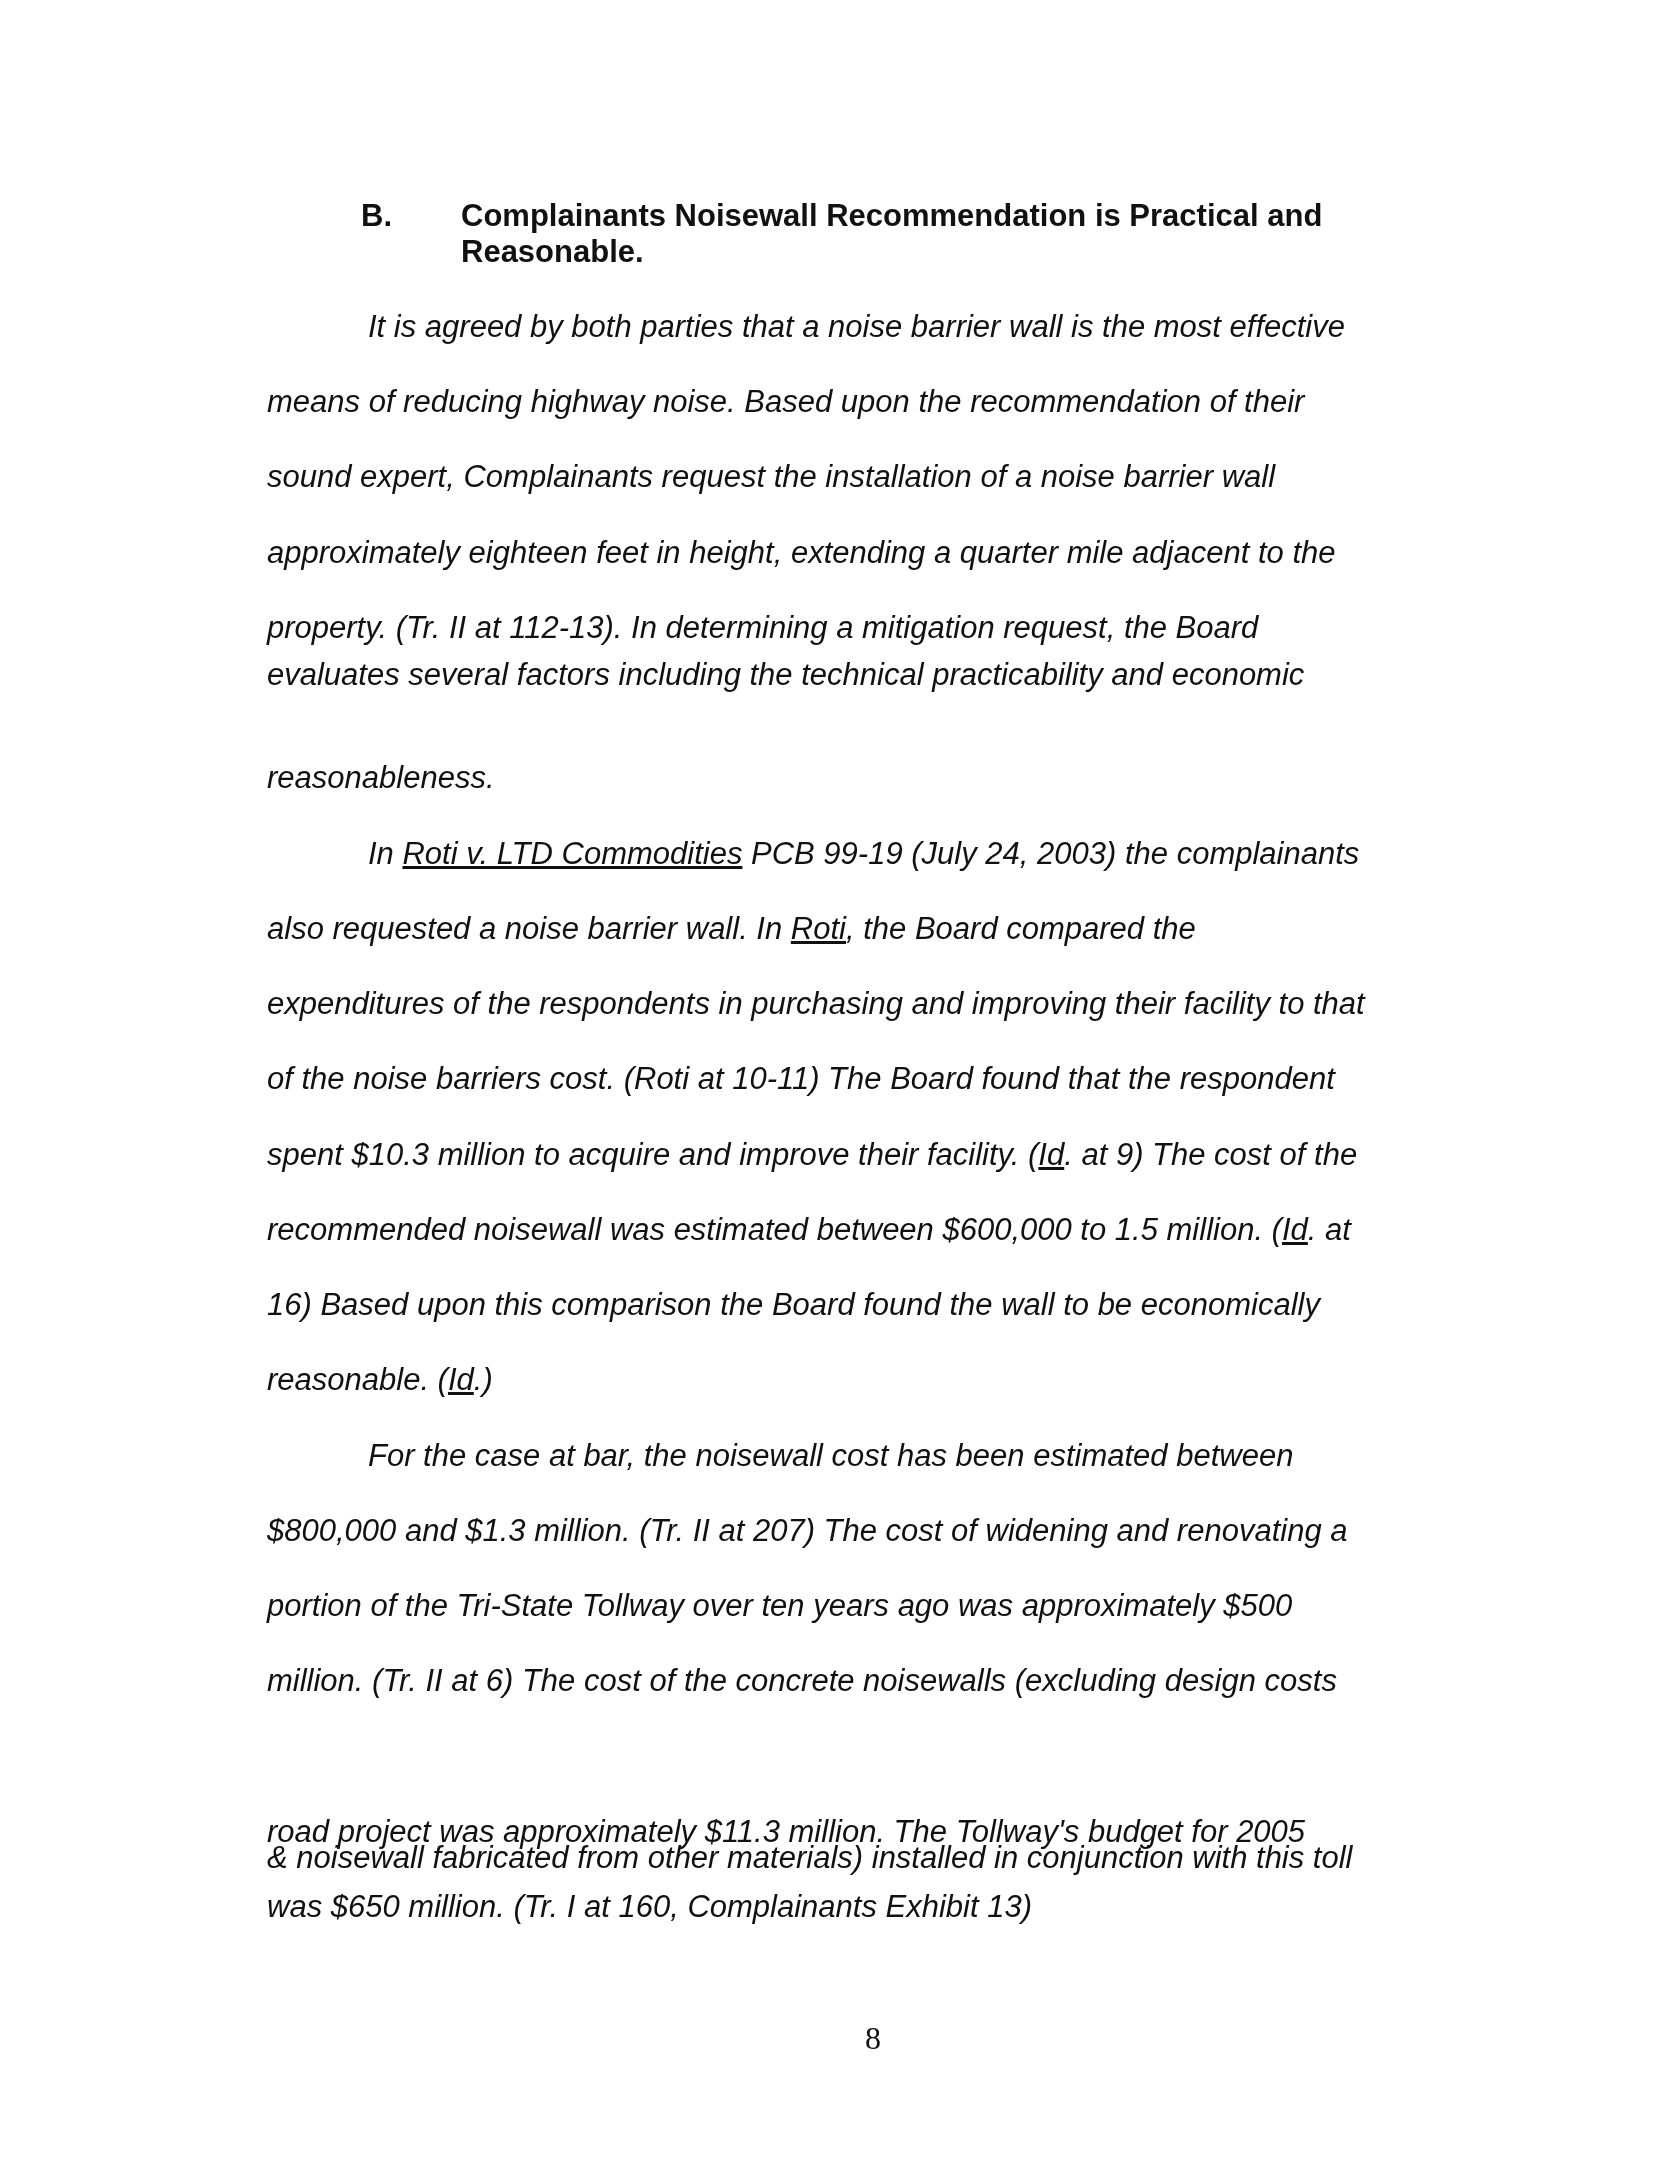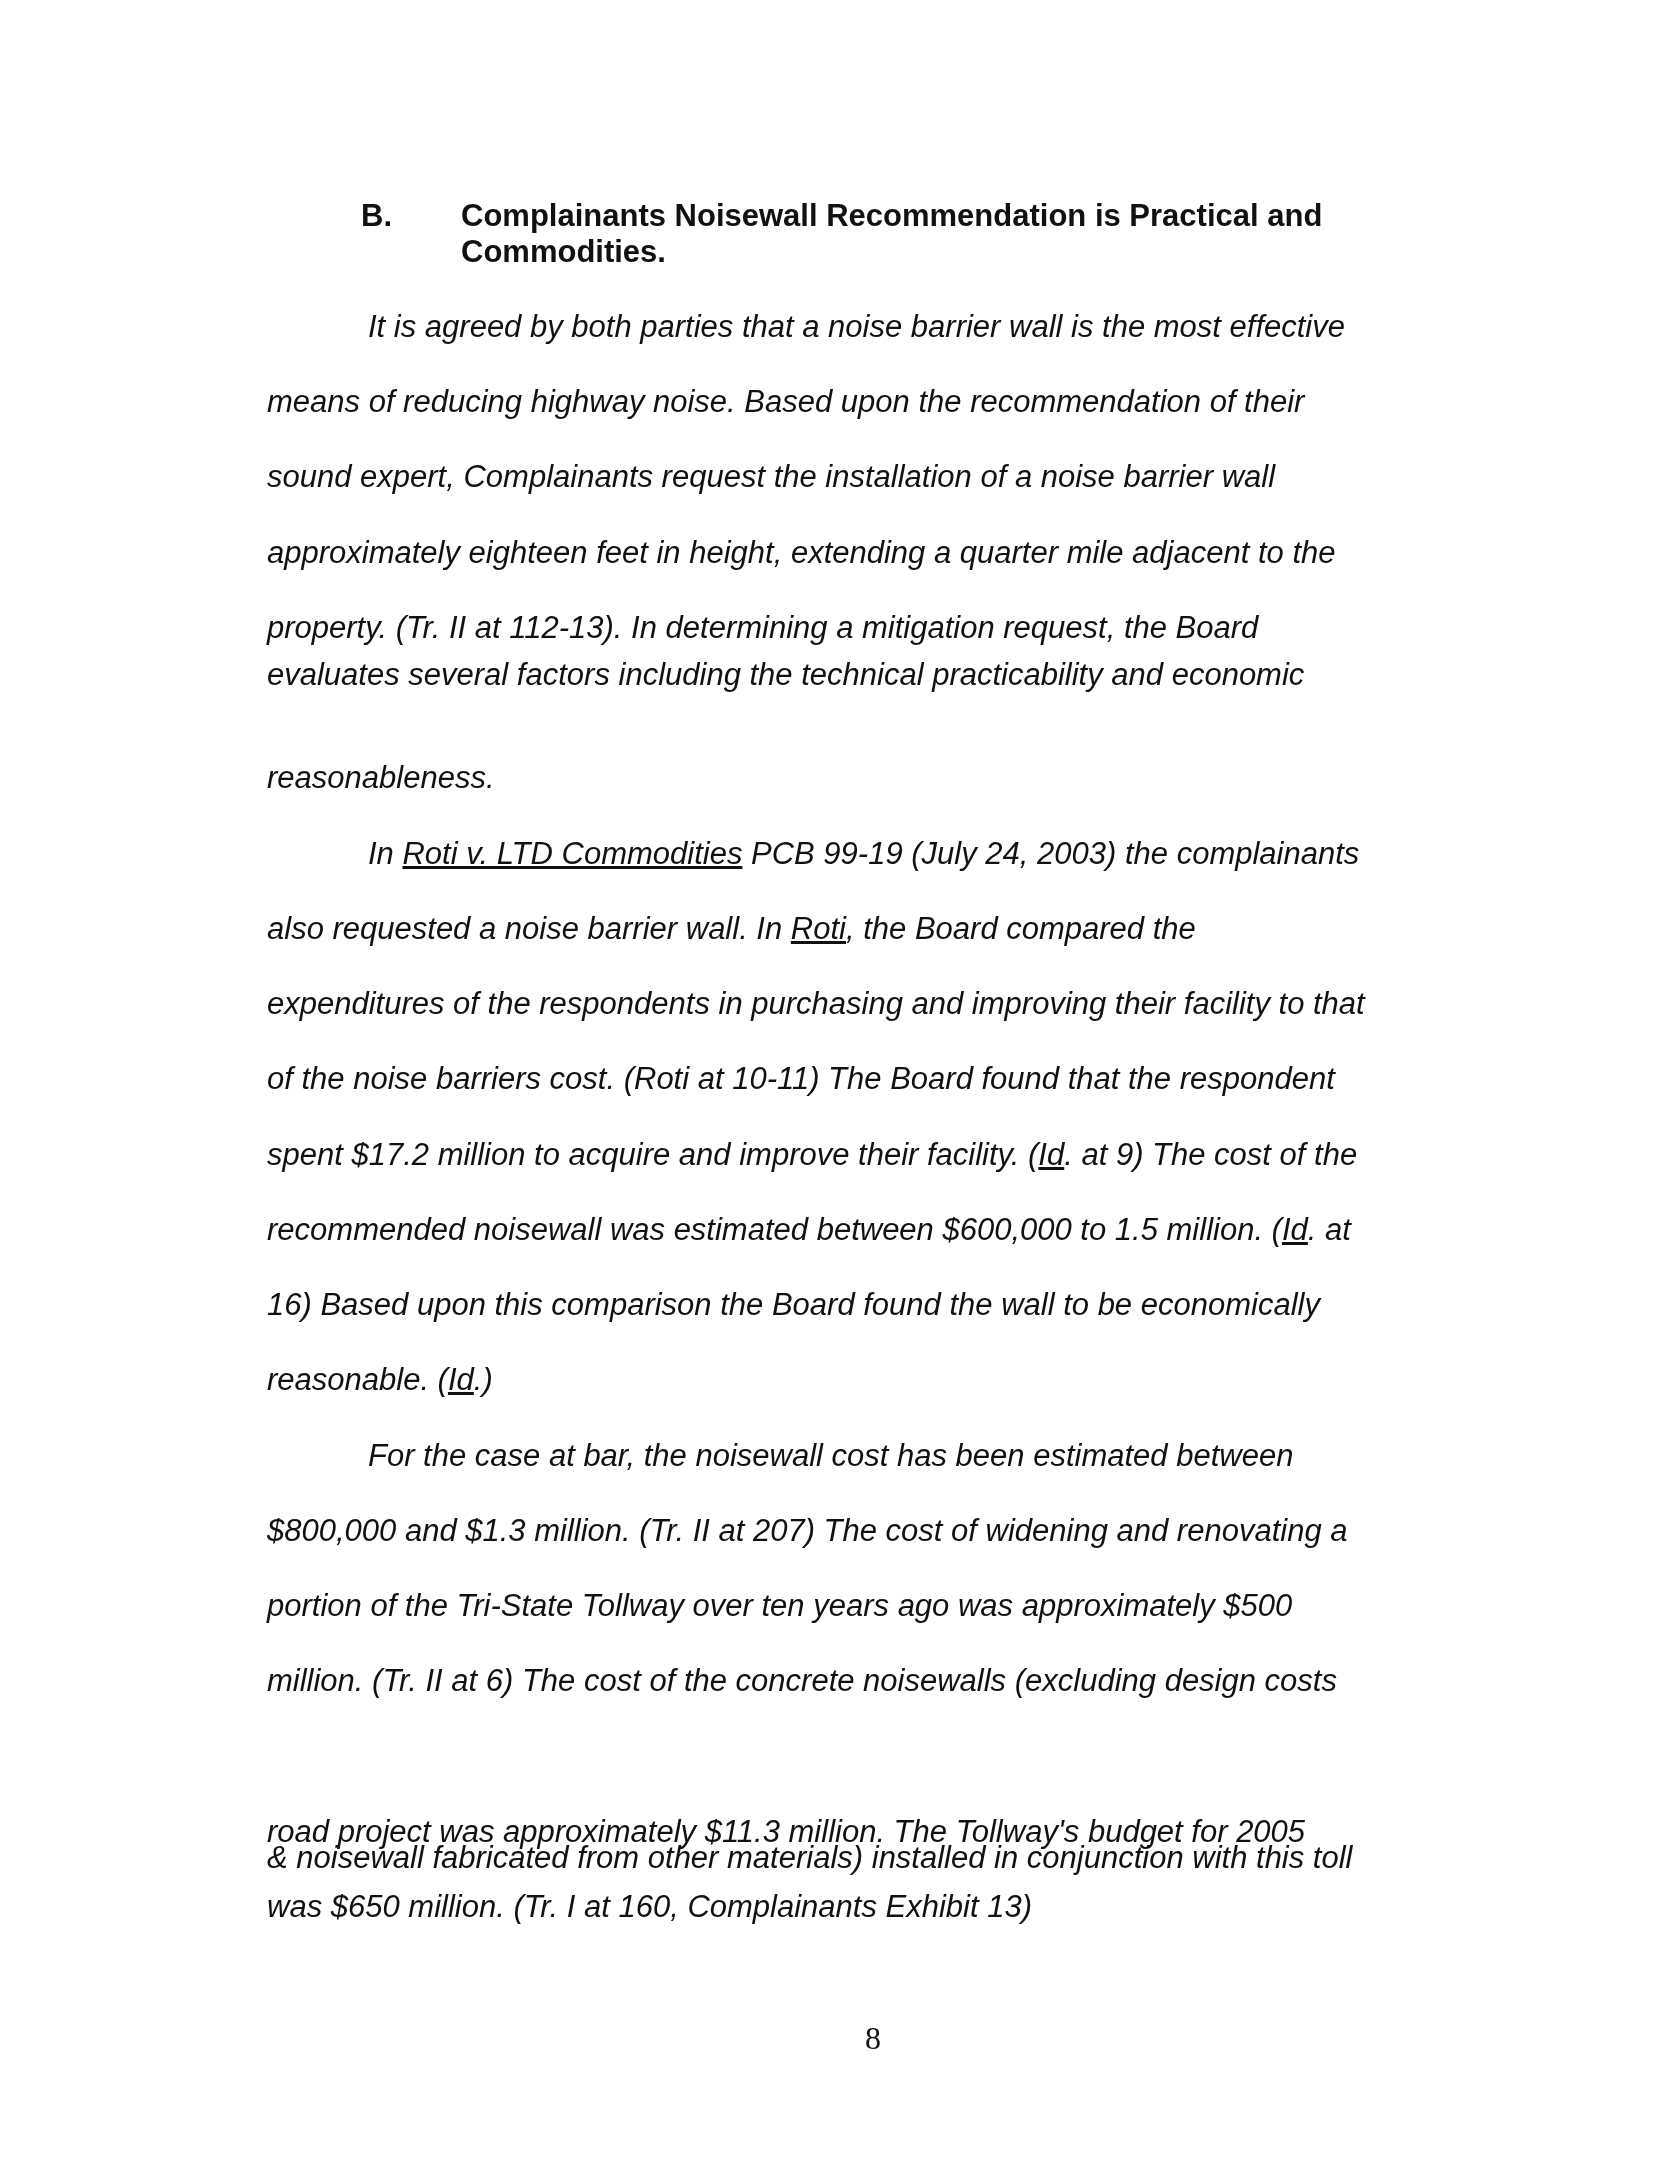--- a/index.html
+++ b/index.html
@@ -15,39 +15,39 @@
   .pagenum { position:absolute; left:853px; top:2020px; width:40px; text-align:center; font-family:"Liberation Serif", serif; font-size:32px; color:#111; }
 </style>
 </head>
 <body>
 
 <div class="page">
 
   <div class="heading">
     <span class="letter">B.</span>
     <span class="h1">Complainants Noisewall Recommendation is Practical and</span>
-    <span class="h2">Commodities.</span>
+    <span class="h2">Reasonable.</span>
   </div>
 
   <div>
     <div class="line indent" style="top:309px">It is agreed by both parties that a noise barrier wall is the most effective</div>
     <div class="line" style="top:384px">means of reducing highway noise.  Based upon the recommendation of their</div>
     <div class="line" style="top:459px">sound expert, Complainants request the installation of a noise barrier wall</div>
     <div class="line" style="top:535px">approximately eighteen feet in height, extending a quarter mile adjacent to the</div>
     <div class="line" style="top:610px">property.  (Tr. II at 112-13).  In determining a mitigation request, the Board</div>
     <div class="line" style="top:657px">evaluates several factors including the technical practicability and economic</div>
     <div class="line" style="top:760px">reasonableness.</div>
   </div>
 
   <div>
     <div class="line indent" style="top:836px"><span>In </span><span class="u">Roti v. LTD Commodities</span><span> PCB 99-19 (July 24, 2003) the complainants</span></div>
     <div class="line" style="top:911px"><span>also requested a noise barrier wall.  In </span><span class="u">Roti</span><span>, the Board compared the</span></div>
     <div class="line" style="top:986px"><span>expenditures of the respondents in purchasing and improving their facility to that</span></div>
     <div class="line" style="top:1061px"><span>of the noise barriers cost.  (Roti at 10-11)  The Board found that the respondent</span></div>
-    <div class="line" style="top:1137px"><span>spent $17.2 million to acquire and improve their facility. (</span><span class="u">Id</span><span>. at 9)   The cost of the</span></div>
+    <div class="line" style="top:1137px"><span>spent $10.3 million to acquire and improve their facility. (</span><span class="u">Id</span><span>. at 9)   The cost of the</span></div>
     <div class="line" style="top:1212px"><span>recommended noisewall was estimated between $600,000 to 1.5 million.  (</span><span class="u">Id</span><span>. at</span></div>
     <div class="line" style="top:1287px"><span>16)  Based upon this comparison the Board found the wall to be economically</span></div>
     <div class="line" style="top:1362px"><span>reasonable.  (</span><span class="u">Id</span><span>.)</span></div>
   </div>
 
   <div>
     <div class="line indent" style="top:1438px">For the case at bar, the noisewall cost has been estimated between</div>
     <div class="line" style="top:1513px">$800,000 and $1.3 million.  (Tr. II at 207)  The cost of widening and renovating a</div>
     <div class="line" style="top:1588px">portion of the Tri-State Tollway over ten years ago was approximately $500</div>
     <div class="line" style="top:1663px">million.  (Tr. II at 6)  The cost of the concrete noisewalls (excluding design costs</div>

